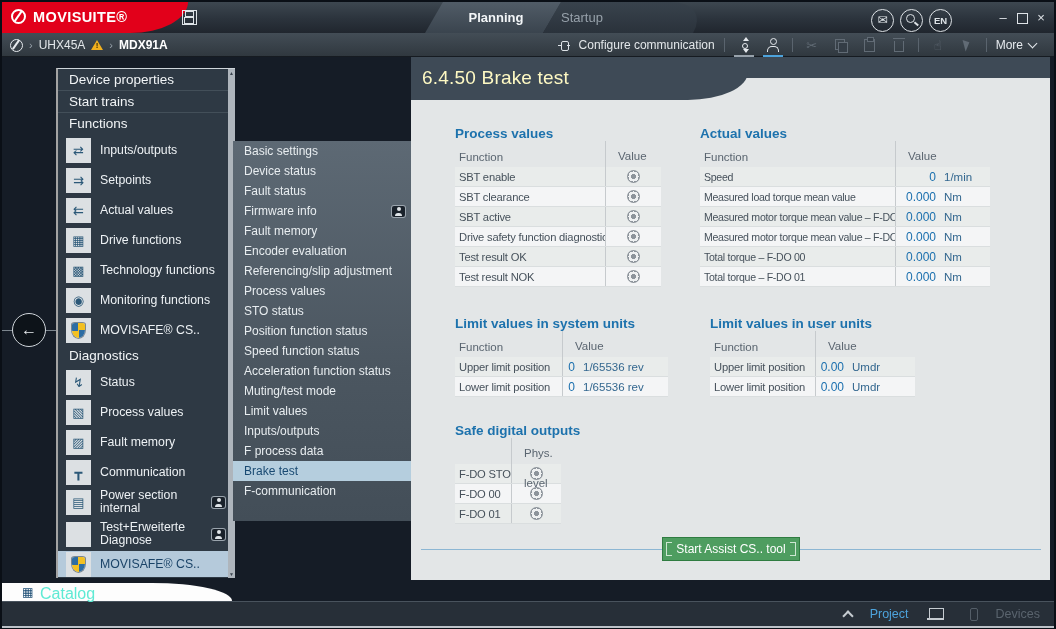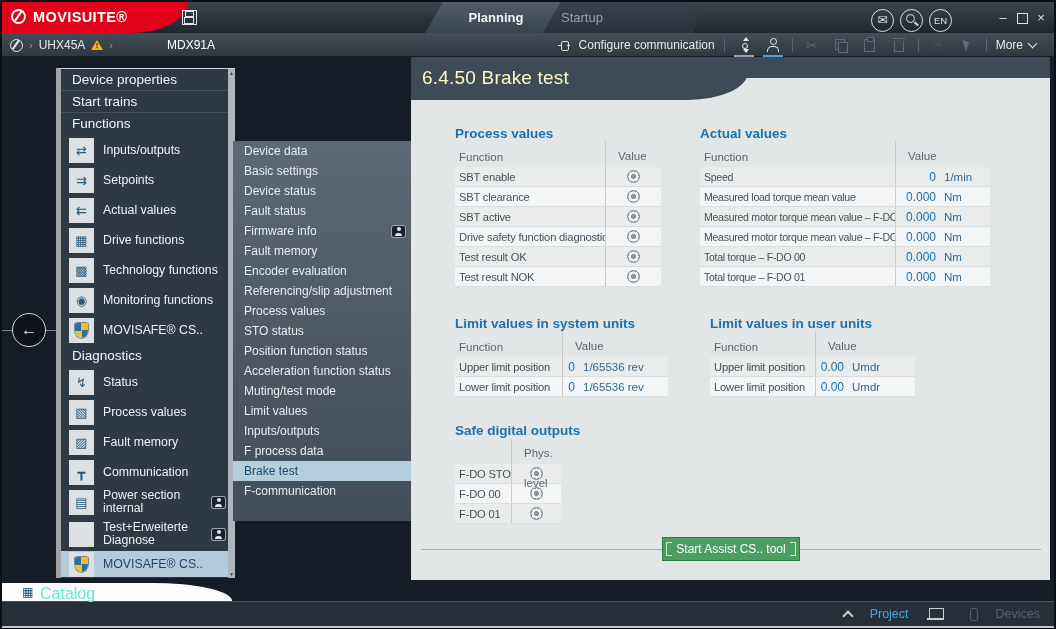--- a/index.html
+++ b/index.html
@@ -21,33 +21,33 @@
   .save-icon{position:absolute;left:180px;top:8px;width:15px;height:15px;border:1.6px solid #dfe4e8;}
   .save-icon::before{content:"";position:absolute;left:2px;top:0;width:7px;height:4px;border:1px solid #dfe4e8;}
   .save-icon::after{content:"";position:absolute;left:1px;bottom:0;width:8px;height:5px;border:1px solid #dfe4e8;}
   .tab-label{position:absolute;top:0;line-height:31px;font-size:13px;}
   .lbl-planning{left:455px;width:78px;text-align:center;color:#f2f5f7;font-weight:600;}
   .lbl-startup{left:545px;width:70px;text-align:center;color:#97a1aa;}
   .circ-btn{position:absolute;top:7px;width:23px;height:23px;border:1.4px solid #dde2e6;border-radius:50%;
     color:#dde2e6;text-align:center;line-height:20px;font-size:12px;}
   .mag-glass{position:absolute;left:5px;top:4px;width:9px;height:9px;border:1.5px solid #dde2e6;border-radius:50%;}
   .mag-glass::after{content:"";position:absolute;left:7px;top:8px;width:5px;height:1.5px;background:#dde2e6;transform:rotate(40deg);}
-  .en-txt{font-size:9.5px;font-weight:normal;line-height:21px;}
+  .en-txt{font-size:9.5px;font-weight:bold;line-height:21px;}
   .win-btn{position:absolute;top:8px;width:16px;height:16px;color:#dfe4e8;font-size:13px;line-height:15px;text-align:center;}
   .win-max::before{content:"";display:inline-block;width:9px;height:9px;border:1.4px solid #dfe4e8;margin-top:3px;}
 
   
   .breadbar{position:absolute;left:2px;top:33px;width:1052px;height:24px;
     background:linear-gradient(180deg,#434d56,#30383f);border-bottom:1px solid #161b21;}
   .bc-left{position:absolute;left:8px;top:0;height:24px;display:flex;align-items:center;gap:6px;}
   .mini-logo{width:13px;height:13px;border:1.6px solid #e6eaee;border-radius:50%;position:relative;}
   .mini-logo::before{content:"";position:absolute;left:4px;top:-1px;width:1.6px;height:11px;background:#e6eaee;transform:rotate(35deg);}
   .bc-chev{color:#98a2ab;font-size:11px;}
   .bc-dev{color:#e3e7ea;font-size:12px;}
-  .bc-dev.bold{font-weight:normal;color:#fff;margin-left:48px;}
+  .bc-dev.bold{font-weight:bold;color:#fff;}
   .warn-tri{position:relative;width:0;height:0;border-left:6px solid transparent;border-right:6px solid transparent;border-bottom:10px solid #f2b01e;}
   .warn-tri::after{content:"!";position:absolute;left:-1.5px;top:1px;font-size:8px;font-weight:bold;color:#3a2c00;}
   .bc-right{position:absolute;right:18px;top:0;height:24px;display:flex;align-items:center;gap:9px;}
   .plug-ic{position:relative;width:12px;height:10px;}
   .plug-ic::before{content:"";position:absolute;left:3px;top:1px;width:6px;height:8px;border:1.4px solid #dde2e6;border-radius:2px;}
   .plug-ic::after{content:"";position:absolute;left:0;top:4.5px;width:3px;height:1.4px;background:#dde2e6;box-shadow:9px 0 0 #dde2e6;}
   .cfg-label{color:#e3e7ea;font-size:12px;}
   .tb-sep{width:1px;height:14px;background:#5a646e;}
   .tool{position:relative;width:20px;height:20px;display:flex;align-items:center;justify-content:center;}
   .tool.u-gray::after{content:"";position:absolute;left:0;bottom:-2px;width:100%;height:2px;background:#98a2ab;}
@@ -76,21 +76,21 @@
   .ic-person::after{content:"";position:absolute;left:0;bottom:0;width:10px;height:5px;border:1.5px solid #e6eaee;border-bottom:none;border-radius:5px 5px 0 0;}
 
   
   .workspace{position:absolute;left:2px;top:57px;width:1052px;height:544px;background:#151c26;}
   .collapse-line{position:absolute;left:0;top:273px;width:56px;height:1px;background:#7c858d;}
   .collapse-circle{position:absolute;left:10px;top:256px;width:34px;height:34px;border-radius:50%;
     background:#0d1319;border:1.5px solid #cfd5da;color:#e8ecef;display:flex;align-items:center;justify-content:center;font-size:16px;}
 
   
   .sidebar{position:absolute;left:54px;top:11px;width:179px;height:510px;background:#2e3944;
-    border-top:1px solid #cfd5da;border-left:5px solid #a3a3a3;}
+    border-top:1px solid #cfd5da;border-left:2px solid #a3a3a3;}
   .sb-scroll{position:absolute;right:0;top:0;width:7px;height:100%;background:#aeb5bc;}
   .sb-scroll::before{content:"▲";position:absolute;top:1px;left:0;width:7px;text-align:center;font-size:5px;color:#39434d;}
   .sb-scroll::after{content:"▼";position:absolute;bottom:1px;left:0;width:7px;text-align:center;font-size:5px;color:#39434d;}
   .sb-header{height:22px;line-height:22px;padding-left:11px;color:#f1f4f6;font-size:13.5px;border-bottom:1px solid #434f59;}
   .sb-header.no-line{border-bottom:none;}
   .sb-item{height:30px;display:flex;align-items:center;padding-left:8px;padding-right:10px;cursor:pointer;}
   .sb-item.two-line{height:34px;}
   .sb-item.selected{background:#b5cadb;height:26px;}
   .sb-item.selected .sb-label{color:#1b4468;}
   .sb-tile{width:25px;height:25px;background:#dce0e3;display:flex;align-items:center;justify-content:center;
@@ -306,23 +306,20 @@
               <span class="ic-shield"></span>
             </span>
             <span class="sb-label">MOVISAFE® CS..</span>
           </div>
         </div>
       <div class="sb-scroll"></div>
     </div>
 
     <div class="submenu">
         <div class="sm-item">
-          <span class="sm-label">Device data</span>
-        </div>
-        <div class="sm-item">
           <span class="sm-label">Basic settings</span>
         </div>
         <div class="sm-item">
           <span class="sm-label">Device status</span>
         </div>
         <div class="sm-item">
           <span class="sm-label">Fault status</span>
         </div>
         <div class="sm-item">
           <span class="sm-label">Firmware info</span>
@@ -338,20 +335,23 @@
           <span class="sm-label">Referencing/slip adjustment</span>
         </div>
         <div class="sm-item">
           <span class="sm-label">Process values</span>
         </div>
         <div class="sm-item">
           <span class="sm-label">STO status</span>
         </div>
         <div class="sm-item">
           <span class="sm-label">Position function status</span>
+        </div>
+        <div class="sm-item">
+          <span class="sm-label">Speed function status</span>
         </div>
         <div class="sm-item">
           <span class="sm-label">Acceleration function status</span>
         </div>
         <div class="sm-item">
           <span class="sm-label">Muting/test mode</span>
         </div>
         <div class="sm-item">
           <span class="sm-label">Limit values</span>
         </div>

